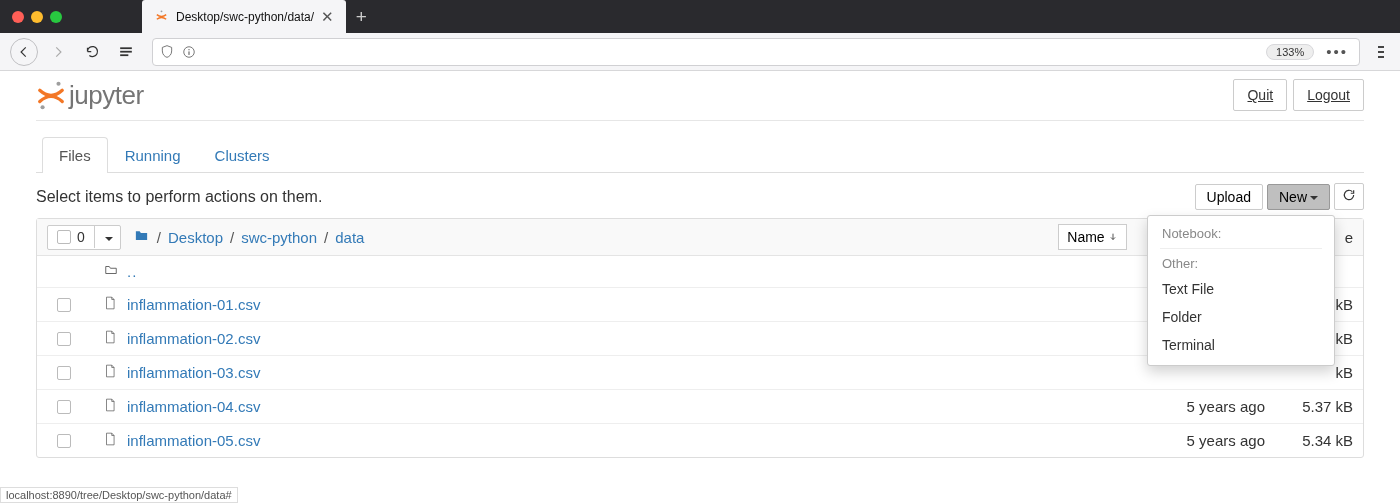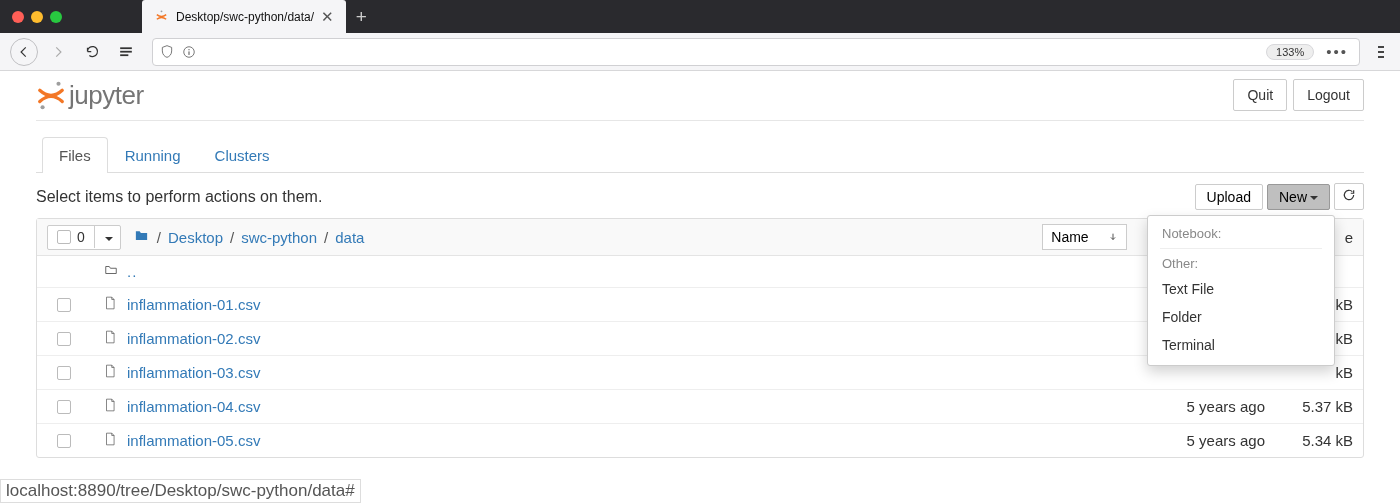--- a/index.html
+++ b/index.html
@@ -31,21 +31,21 @@
     .hamburger { width: 18px; display: flex; flex-direction: column; gap: 3px; padding: 0 6px; }
     .hamburger span { height: 2px; background: #444; }
 
     .page { padding: 0 36px; }
 
     .header { display: flex; align-items: center; padding: 8px 0 4px; }
     .logo { display: flex; align-items: center; gap: 3px; }
     .logo-mark { width: 30px; height: 30px; }
     .logo-text { font-size: 26px; color: #757575; font-weight: 400; letter-spacing: -0.5px; }
     .header-spacer { flex: 1; }
-    .header-btn { border: 1px solid #ccc; background: #fff; padding: 7px 13px; font-size: 14px; color: #333; margin-left: 6px; cursor: pointer; border-radius: 2px; }
+    .header-btn { border: 1px solid #ccc; background: #fff; padding: 7px 13px; font-size: 14px; color: #333; margin-left: 6px; cursor: pointer; border-radius: 2px; text-decoration: underline; }
 
     .divider { height: 1px; background: #e6e6e6; margin-top: 5px; }
 
     .tabs { display: flex; margin-top: 16px; border-bottom: 1px solid #ddd; padding-left: 6px; }
     .tab-item { padding: 9px 16px; font-size: 15px; color: #337ab7; cursor: pointer; border: 1px solid transparent; border-bottom: none; margin-bottom: -1px; border-radius: 4px 4px 0 0; }
     .tab-item.active { color: #555; border-color: #ddd; background: #fff; }
 
     .actions-row { display: flex; align-items: center; padding: 10px 0 8px; }
     .help-text { font-size: 16px; color: #333; }
     .actions-spacer { flex: 1; }
@@ -57,40 +57,40 @@
     .panel { border: 1px solid #ddd; border-radius: 3px; position: relative; }
     .panel-header { display: flex; align-items: center; background: #f9f9f9; border-bottom: 1px solid #e4e4e4; padding: 5px 10px; gap: 6px; font-size: 15px; }
     .select-group { display: flex; align-items: center; border: 1px solid #ccc; border-radius: 2px; background: #fff; }
     .select-group .cb-area { display: flex; align-items: center; gap: 6px; padding: 3px 9px; border-right: 1px solid #ccc; }
     .select-group .count { font-size: 14px; color: #333; }
     .select-group .dd { padding: 3px 7px; }
     .breadcrumb { display: flex; align-items: center; gap: 7px; color: #337ab7; font-size: 15px; margin-left: 6px; }
     .breadcrumb .sep { color: #555; }
     .folder-icon { color: #337ab7; }
     .panel-header-spacer { flex: 1; }
-    .sort-btn { border: 1px solid #ccc; background: #fff; padding: 4px 8px; font-size: 14px; display: flex; align-items: center; gap: 19px; }
+    .sort-btn { border: 1px solid #ccc; background: #fff; padding: 4px 8px; font-size: 14px; display: flex; align-items: center; gap: 3px; }
 
     .file-row { display: flex; align-items: center; border-bottom: 1px solid #eee; padding: 7px 10px; font-size: 15px; }
     .file-row:last-child { border-bottom: none; }
     .checkbox { width: 14px; height: 14px; border: 1px solid #bbb; border-radius: 2px; margin-left: 10px; margin-right: 32px; }
     .row-icon { width: 18px; margin-right: 6px; color: #555; }
     .file-name { color: #337ab7; cursor: pointer; }
     .file-name.dots { letter-spacing: 1px; }
     .row-spacer { flex: 1; }
     .modified { color: #333; margin-right: 18px; width: 110px; text-align: right; }
     .size { color: #333; width: 70px; text-align: right; }
 
     
     .dropdown { position: absolute; top: -4px; right: 28px; background: #fff; border: 1px solid #ccc; border-radius: 3px; box-shadow: 0 6px 14px rgba(0,0,0,0.18); width: 188px; padding: 6px 0; z-index: 20; }
     .dropdown .label { font-size: 13px; color: #888; padding: 4px 14px; }
     .dropdown .item { padding: 6px 14px; font-size: 14px; cursor: pointer; }
     .dropdown .item.highlight { background: #e8f0fb; }
     .dropdown hr { border: none; border-top: 1px solid #eee; margin: 3px 12px; }
 
-    .status-bar { position: fixed; bottom: 0; left: 0; font-size: 17px; color: #555; background: rgba(255,255,255,0.9); border: 1px solid #ddd; padding: 1px 5px; }
+    .status-bar { position: fixed; bottom: 0; left: 0; font-size: 11px; color: #555; background: rgba(255,255,255,0.9); border: 1px solid #ddd; padding: 1px 5px; }
 
     .file-svg { fill: none; stroke: #555; stroke-width: 1.2; }
   </style>
 </head>
 <body>
 
 <div class="browser-tabbar">
   <div class="traffic-lights">
     <div class="dot dot-red"></div>
     <div class="dot dot-yellow"></div>

